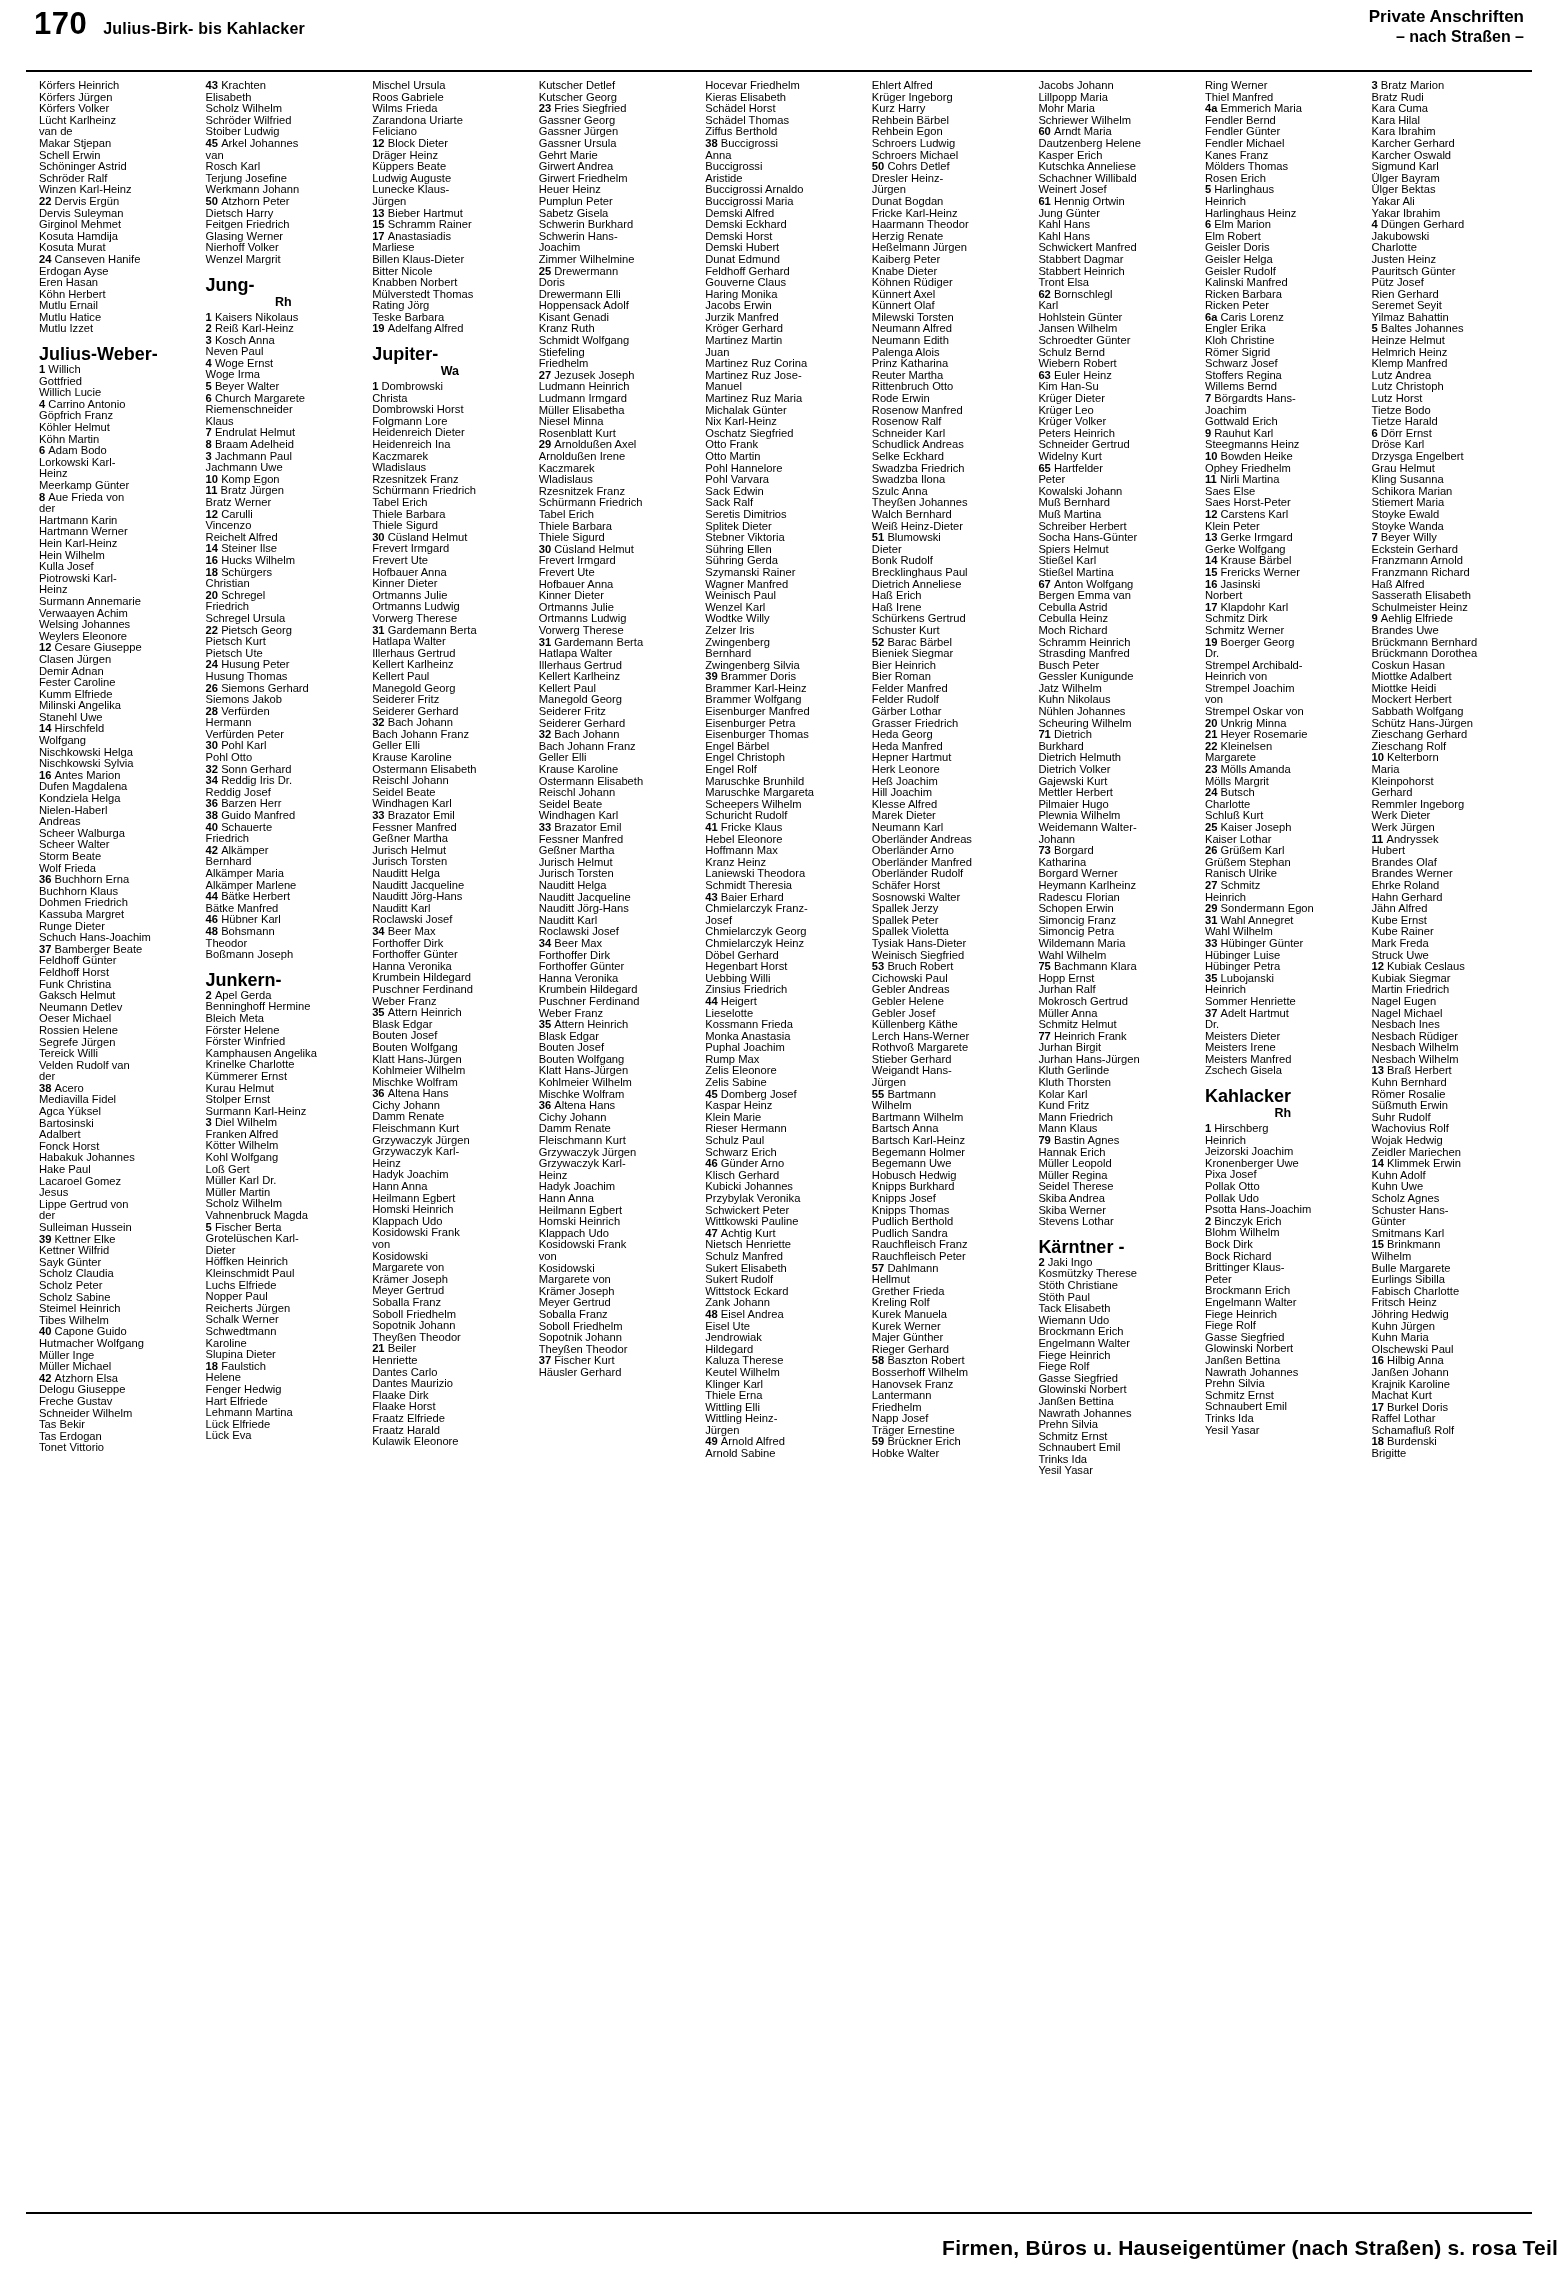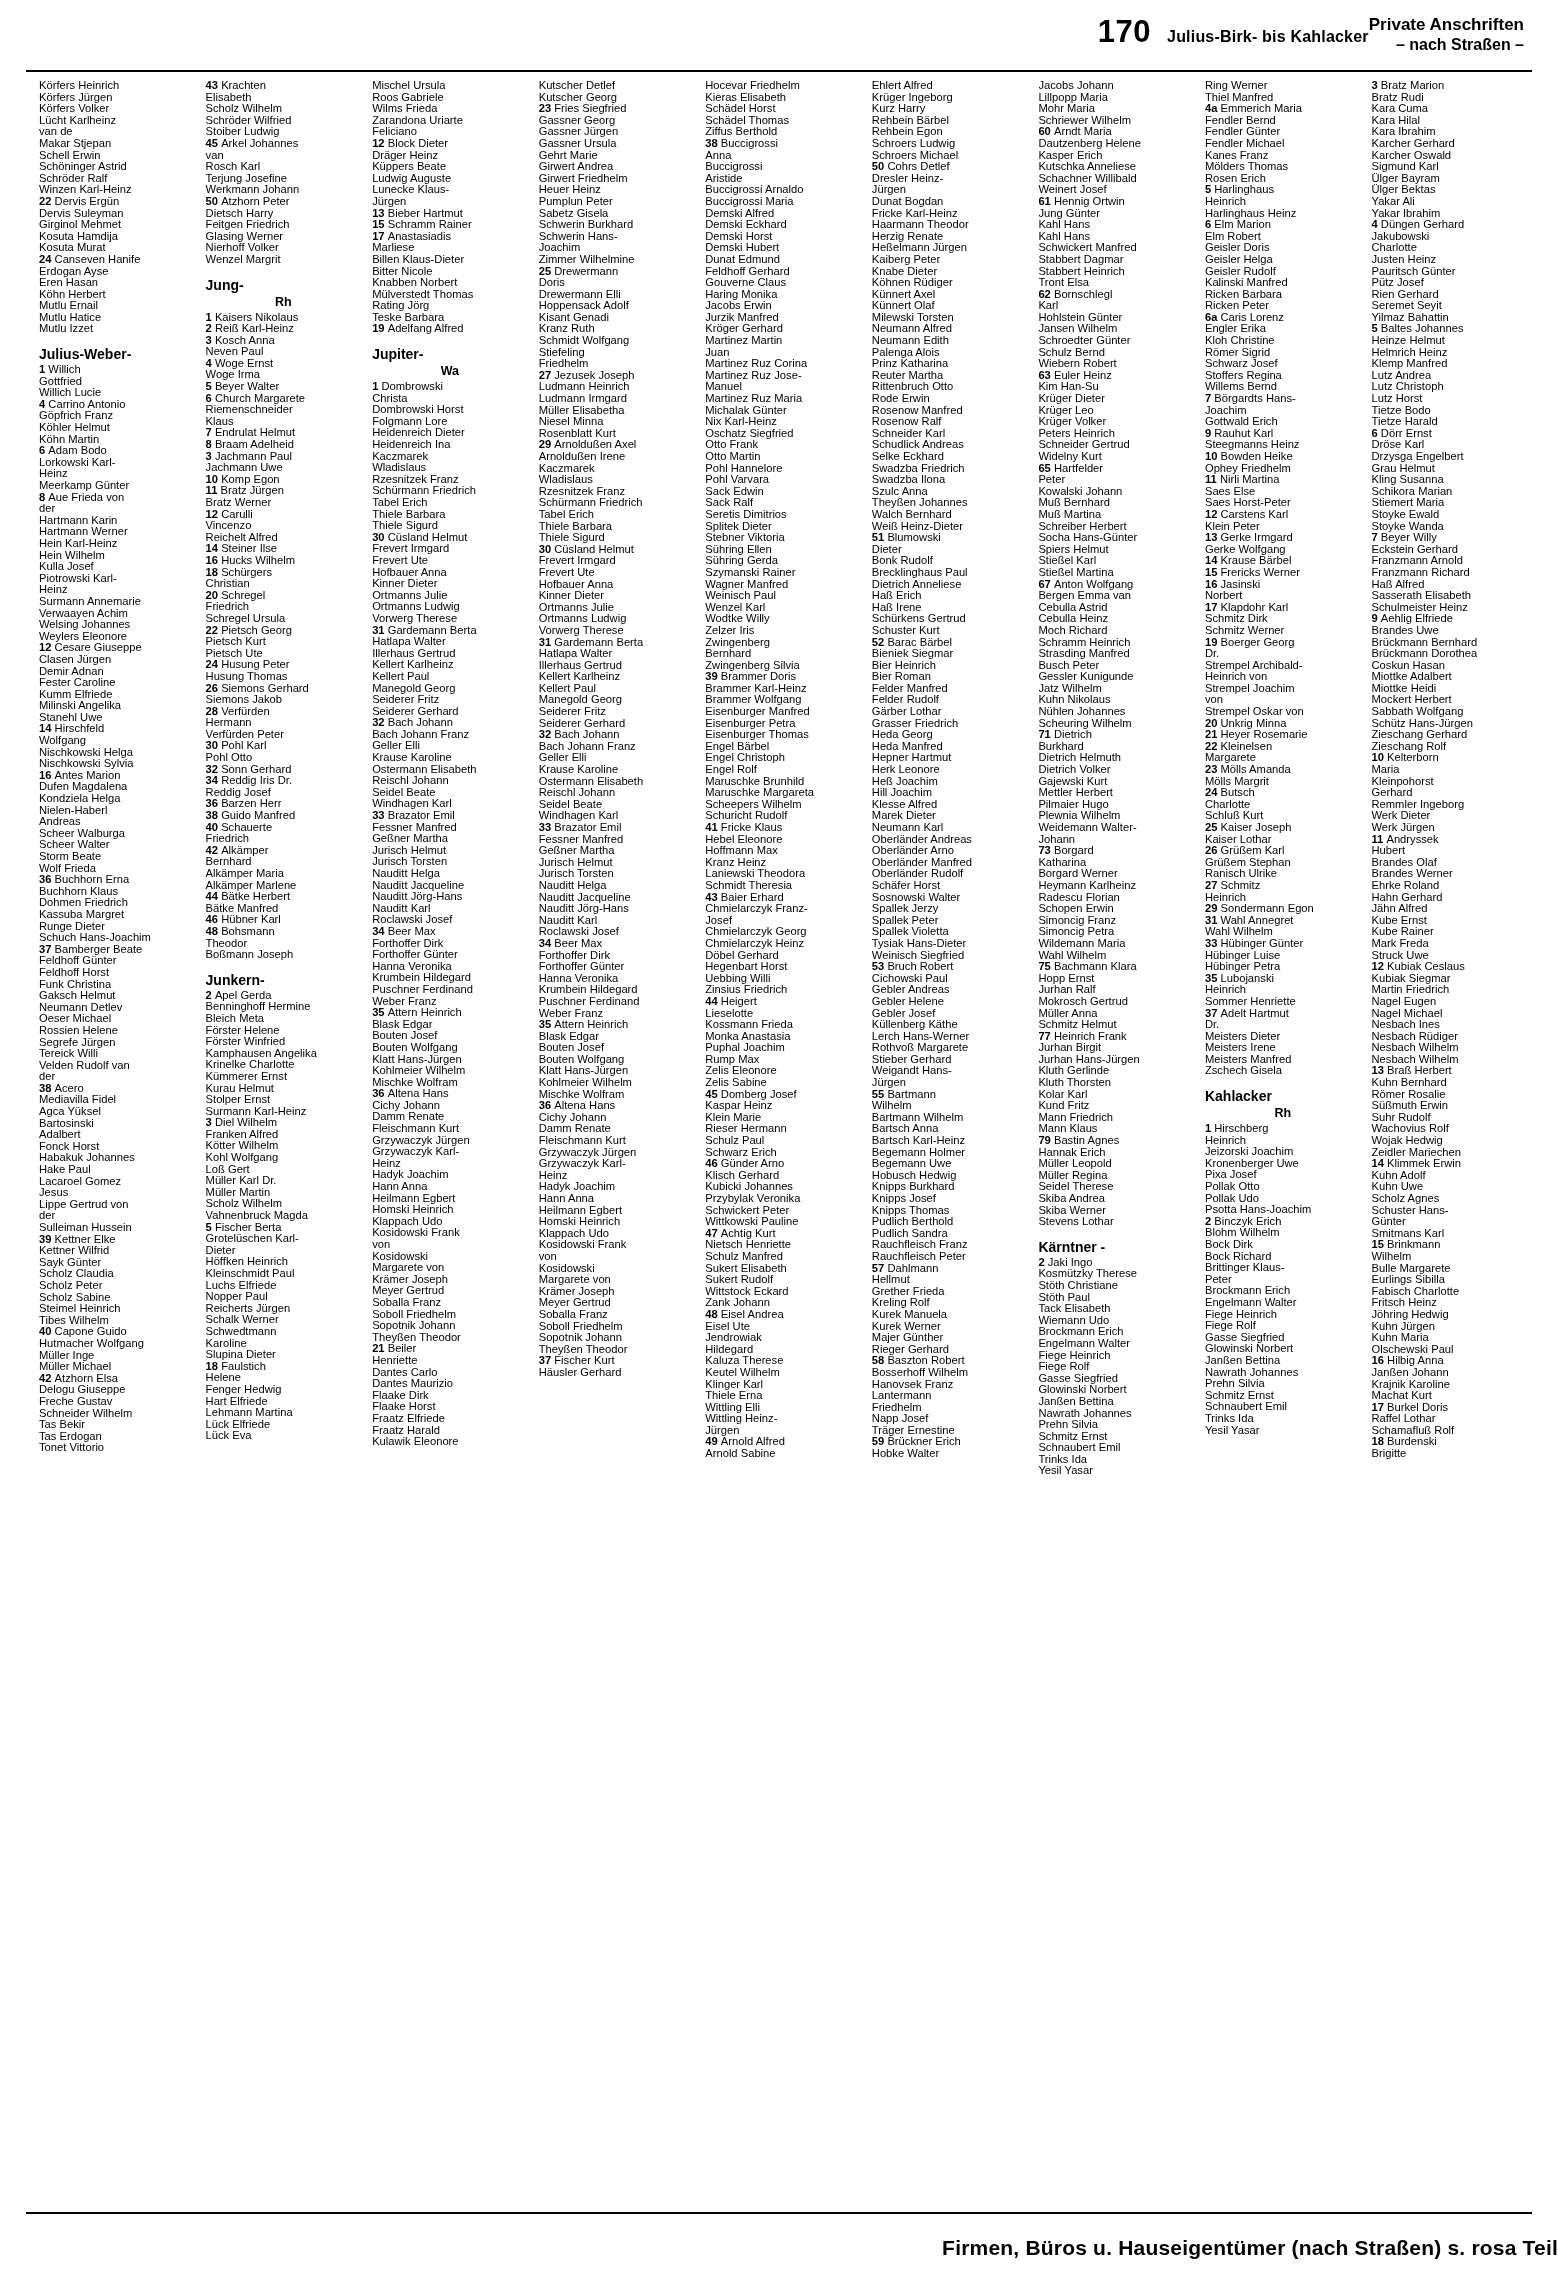--- a/index.html
+++ b/index.html
@@ -15,25 +15,25 @@
     box-sizing: border-box;
     font-family: "Liberation Sans", sans-serif;
     color: #000000;
     overflow: hidden;
   }
   
   .header {
     position: absolute;
     left: 0; right: 0; top: 0;
     height: 72px;
-    padding: 14px 34px 0 34px;
+    padding: 6px 34px 0 34px;
     box-sizing: border-box;
     display: flex;
     align-items: flex-start;
-    justify-content: flex-end;
+    justify-content: space-between;
   }
   .header-left {
     display: flex;
     align-items: baseline;
     gap: 16px;
   }
   .page-number {
     font-size: 31px;
     font-weight: bold;
     letter-spacing: 0.5px;
@@ -82,21 +82,21 @@
   }
   .entry {
     white-space: pre-wrap;
     word-break: break-word;
   }
   .entry .num {
     font-weight: bold;
   }
   .street {
     font-weight: bold;
-    font-size: 14px;
+    font-size: 18px;
     line-height: 17px;
     margin-top: 11px;
     margin-bottom: 1px;
     white-space: pre-wrap;
   }
   .sub {
     font-weight: bold;
     font-size: 12.5px;
     line-height: 15px;
     margin-bottom: 2px;

